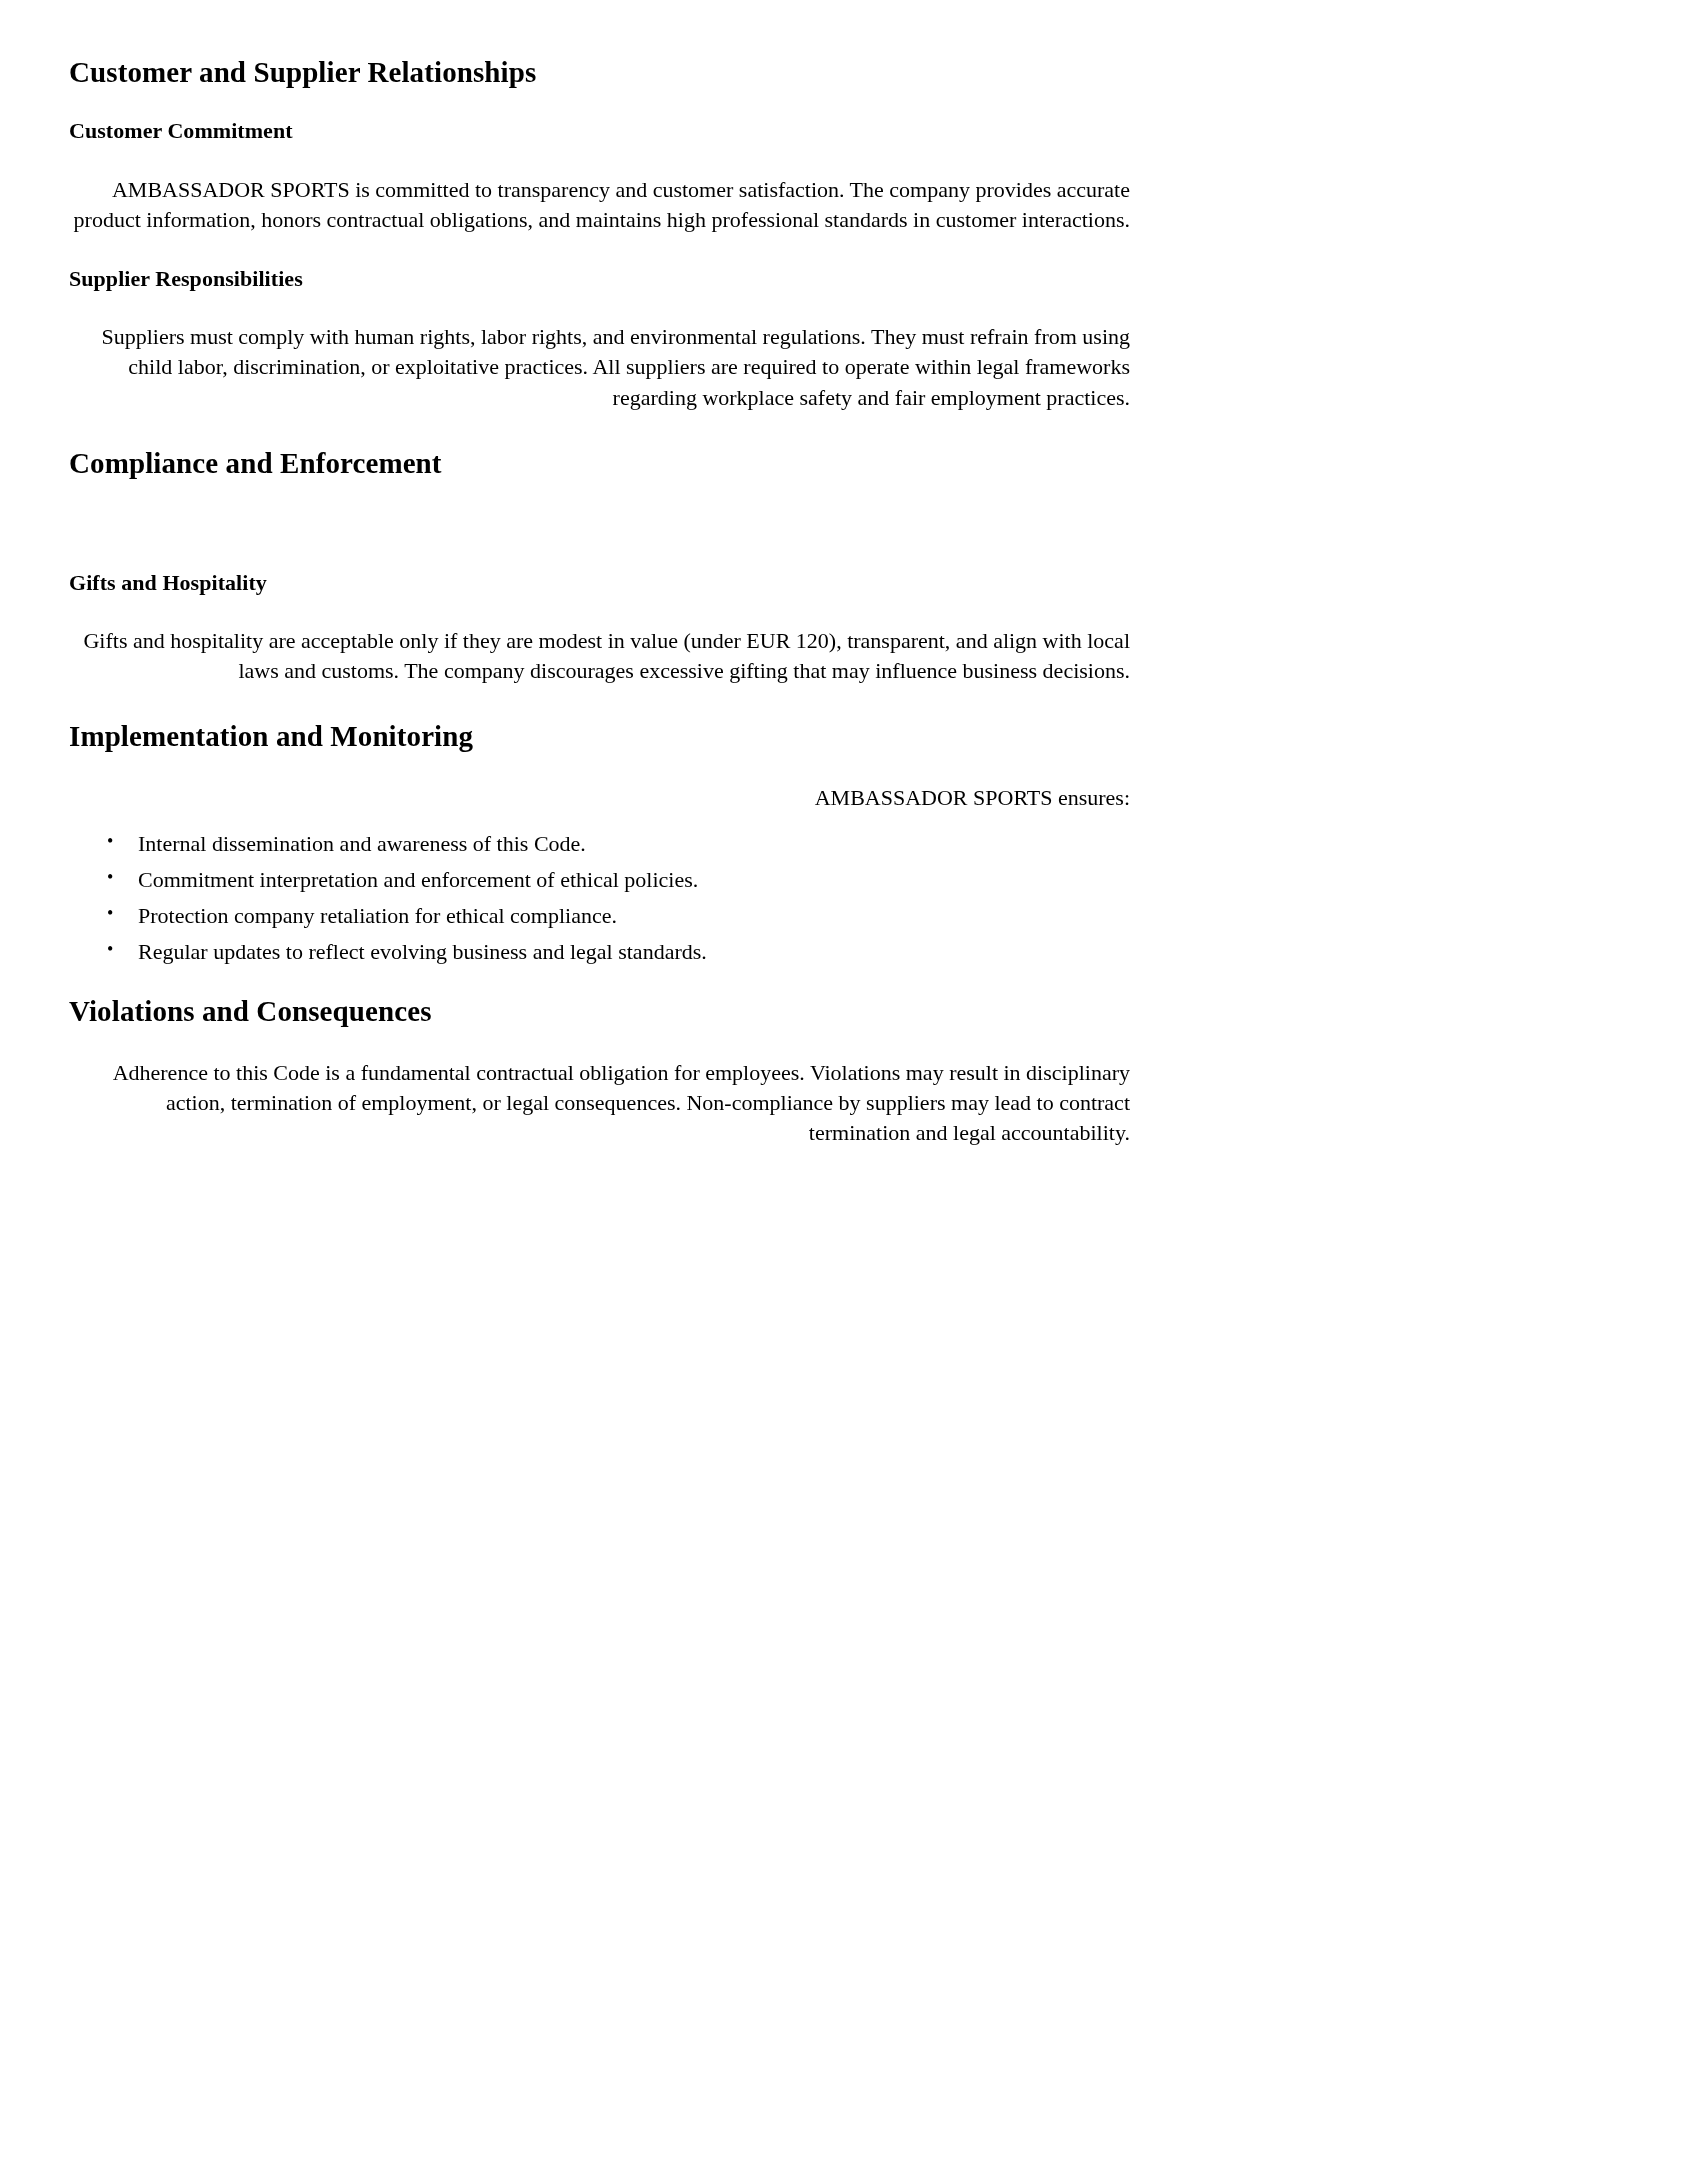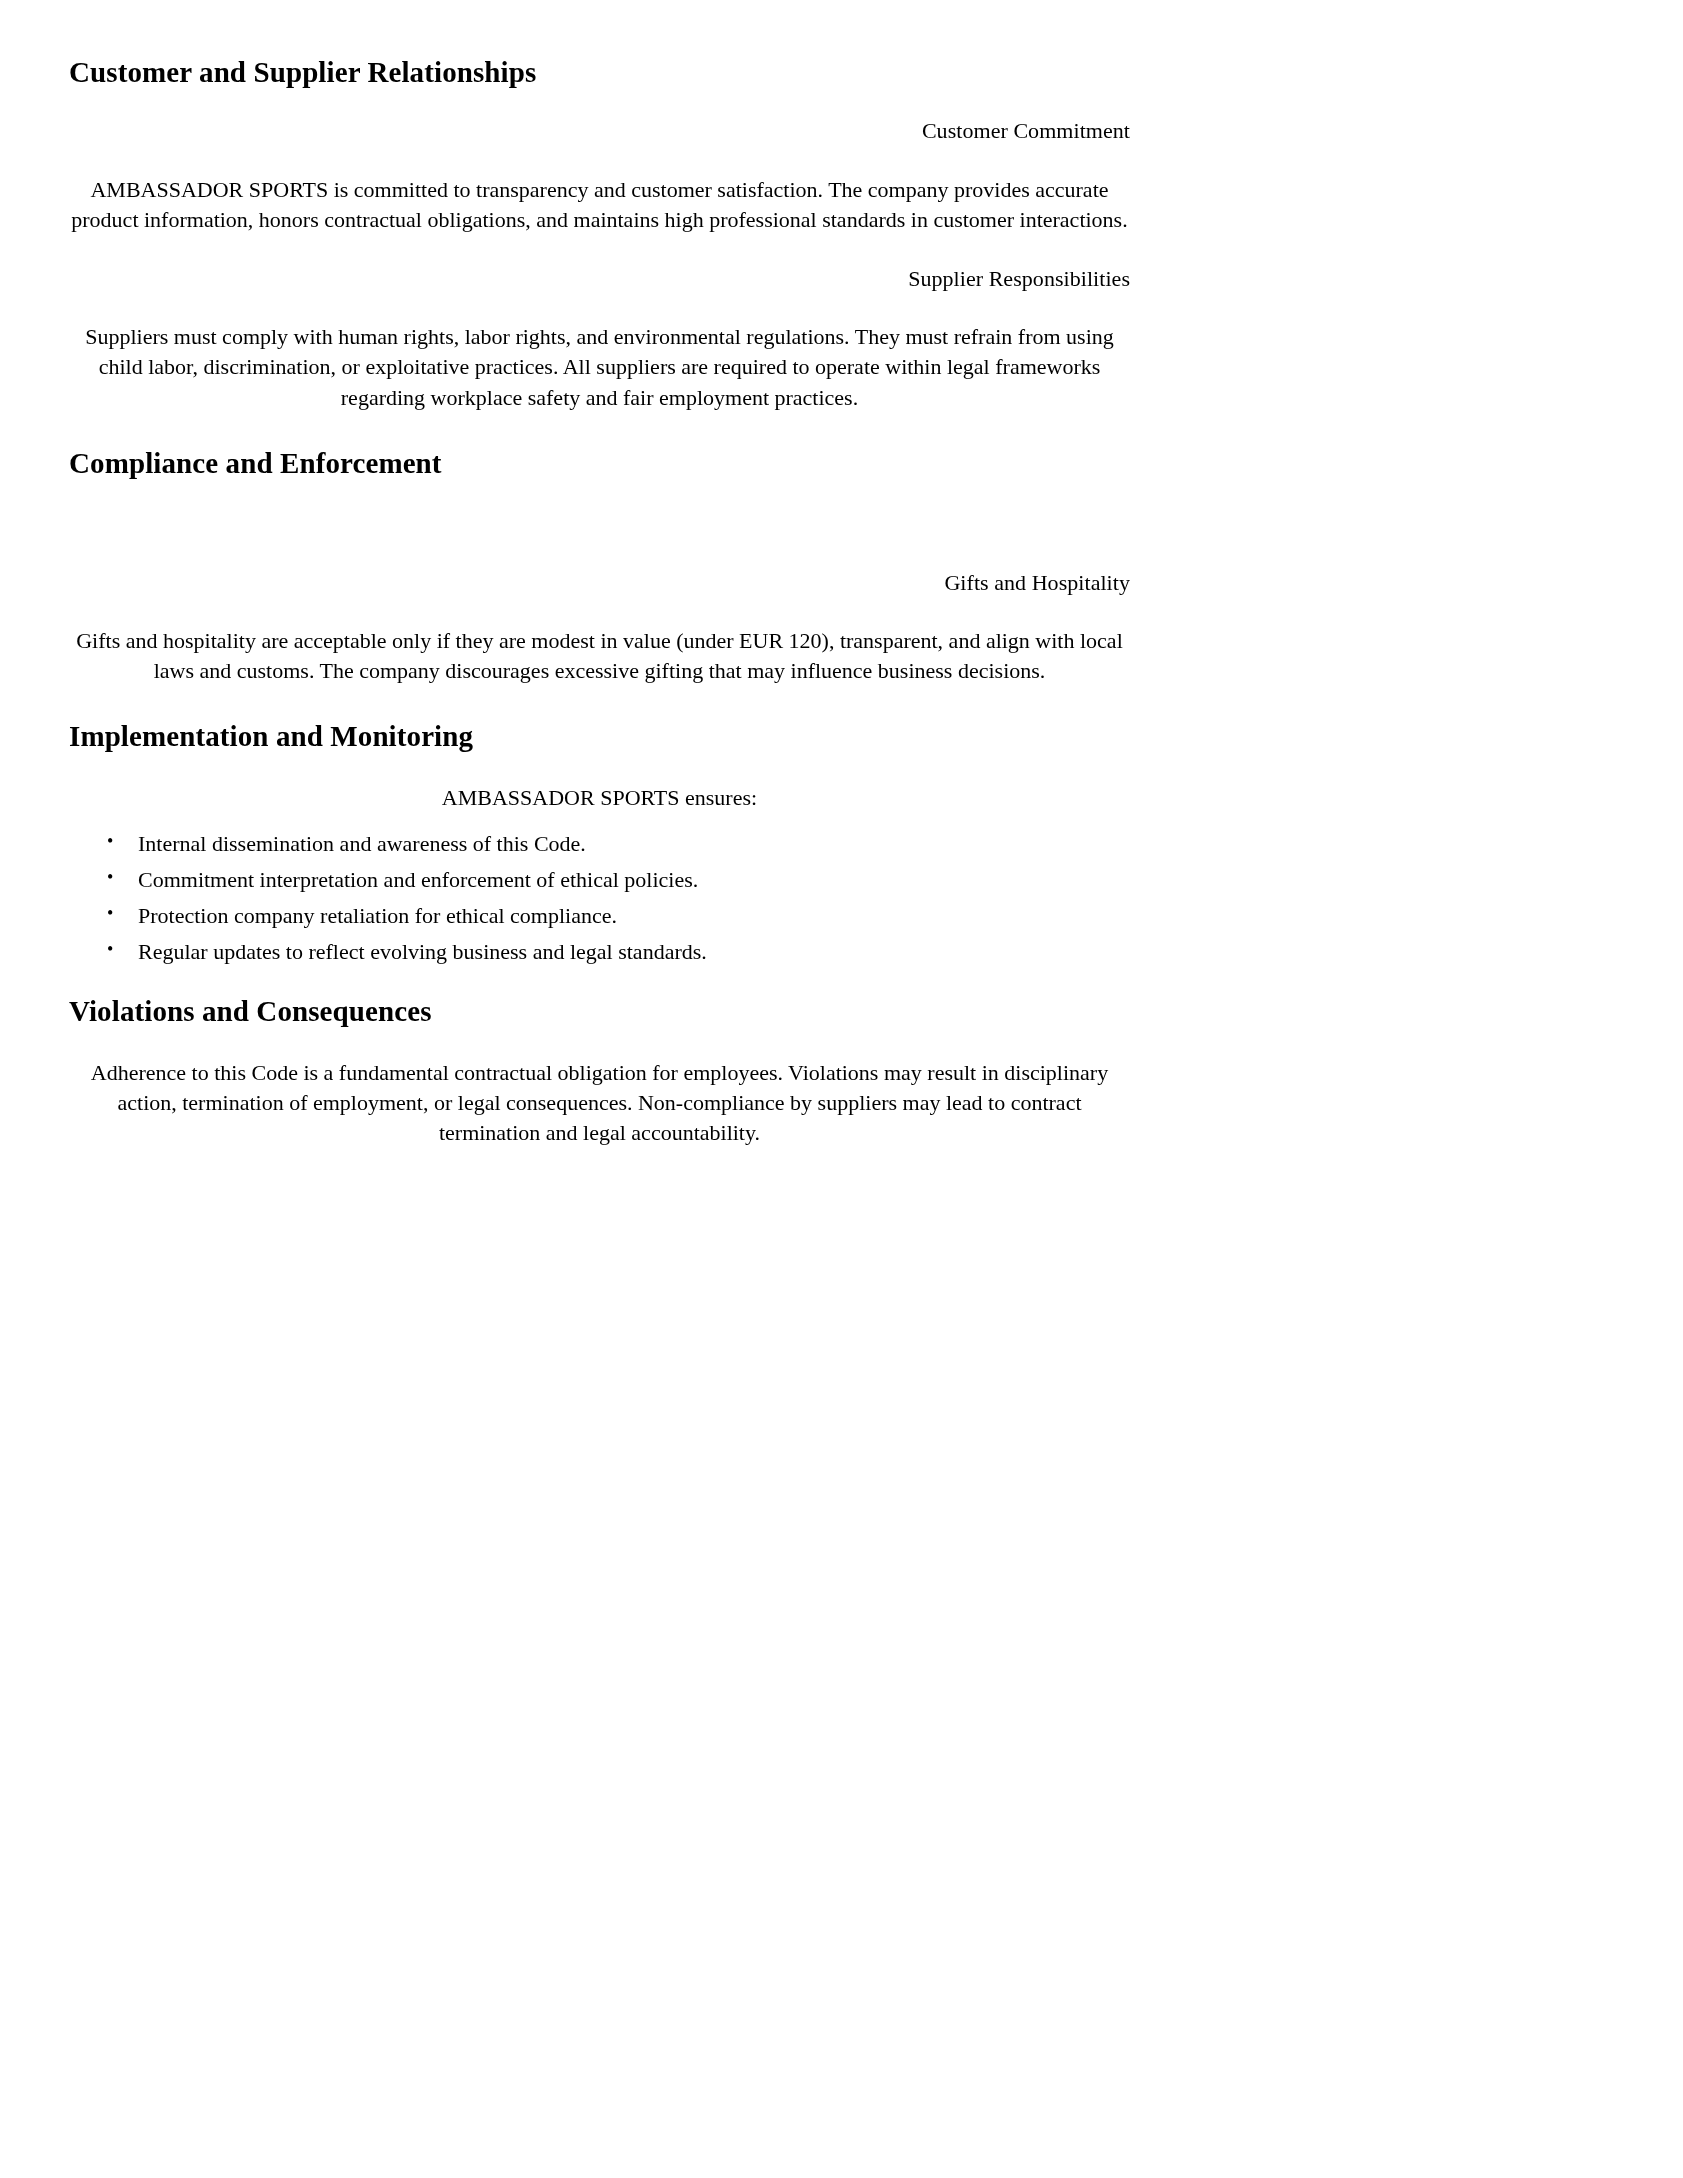--- a/index.html
+++ b/index.html
@@ -28,34 +28,33 @@
   h2.section-heading {
     font-size: 29px;
     font-weight: bold;
     line-height: 1.18;
     margin: 0 0 0 0;
     padding: 0;
     letter-spacing: 0.1px;
   }
   h3.sub-heading {
     font-size: 22px;
-    font-weight: normal;
+    font-weight: bold;
     line-height: 1.2;
     margin: 0;
     padding: 0;
     letter-spacing: 0.05px;
-    text-align: right;
   }
   p.body-text {
     font-size: 22px;
     font-weight: normal;
     line-height: 1.37;
     margin: 0;
     padding: 0;
-    text-align: center;
+    text-align: right;
   }
   
   .sp-after-h2   { height: 29px; }
   .sp-after-h3   { height: 30px; }
   .sp-after-p    { height: 31px; }
   .sp-before-h2  { height: 33px; }
   .sp-before-list{ height: 16px; }
   .sp-after-list { height: 27px; }
 
   ul.bullet-list {

